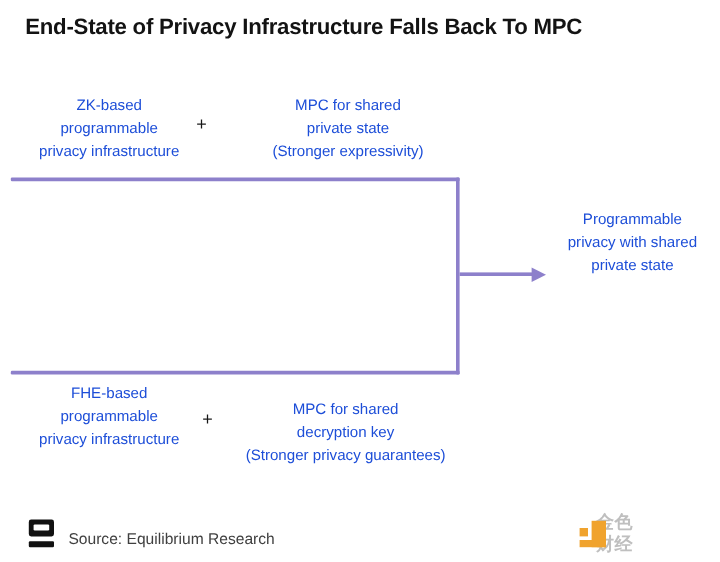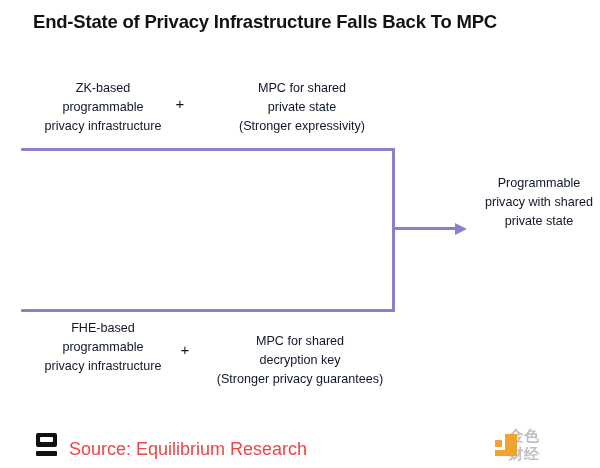--- a/index.html
+++ b/index.html
@@ -13,21 +13,20 @@
     font-family: "Liberation Sans", sans-serif;
     color: #111111;
     overflow: hidden;
     position: relative;
   }
 
   #canvas {
     position: relative;
     width: 532px;
     height: 468px;
-    margin-left: 12px;
   }
 
   
   .title {
     position: absolute;
     left: 21px;
     top: 10px;
     width: 560px;
     font-size: 18.5px;
     font-weight: bold;
@@ -36,21 +35,21 @@
     color: #131313;
     white-space: nowrap;
   }
 
   
   .dtext {
     position: absolute;
     font-size: 12.6px;
     line-height: 19px;
     text-align: center;
-    color: #0f172a;
+    color: #1d4ed8;
   }
 
   .plus {
     position: absolute;
     font-size: 15px;
     line-height: 15px;
     font-weight: 500;
     color: #161616;
     text-align: center;
   }
@@ -150,23 +149,23 @@
     width: 21px;
     height: 5px;
     background: #111111;
     border-radius: 1px;
   }
 
   .source-text {
     position: absolute;
     left: 57px;
     top: 441px;
-    font-size: 18px;
+    font-size: 13px;
     line-height: 16px;
-    color: #ef4444;
+    color: #404040;
     white-space: nowrap;
   }
 
   
   .wm {
     position: absolute;
     left: 483px;
     top: 432px;
     height: 26px;
     display: flex;

